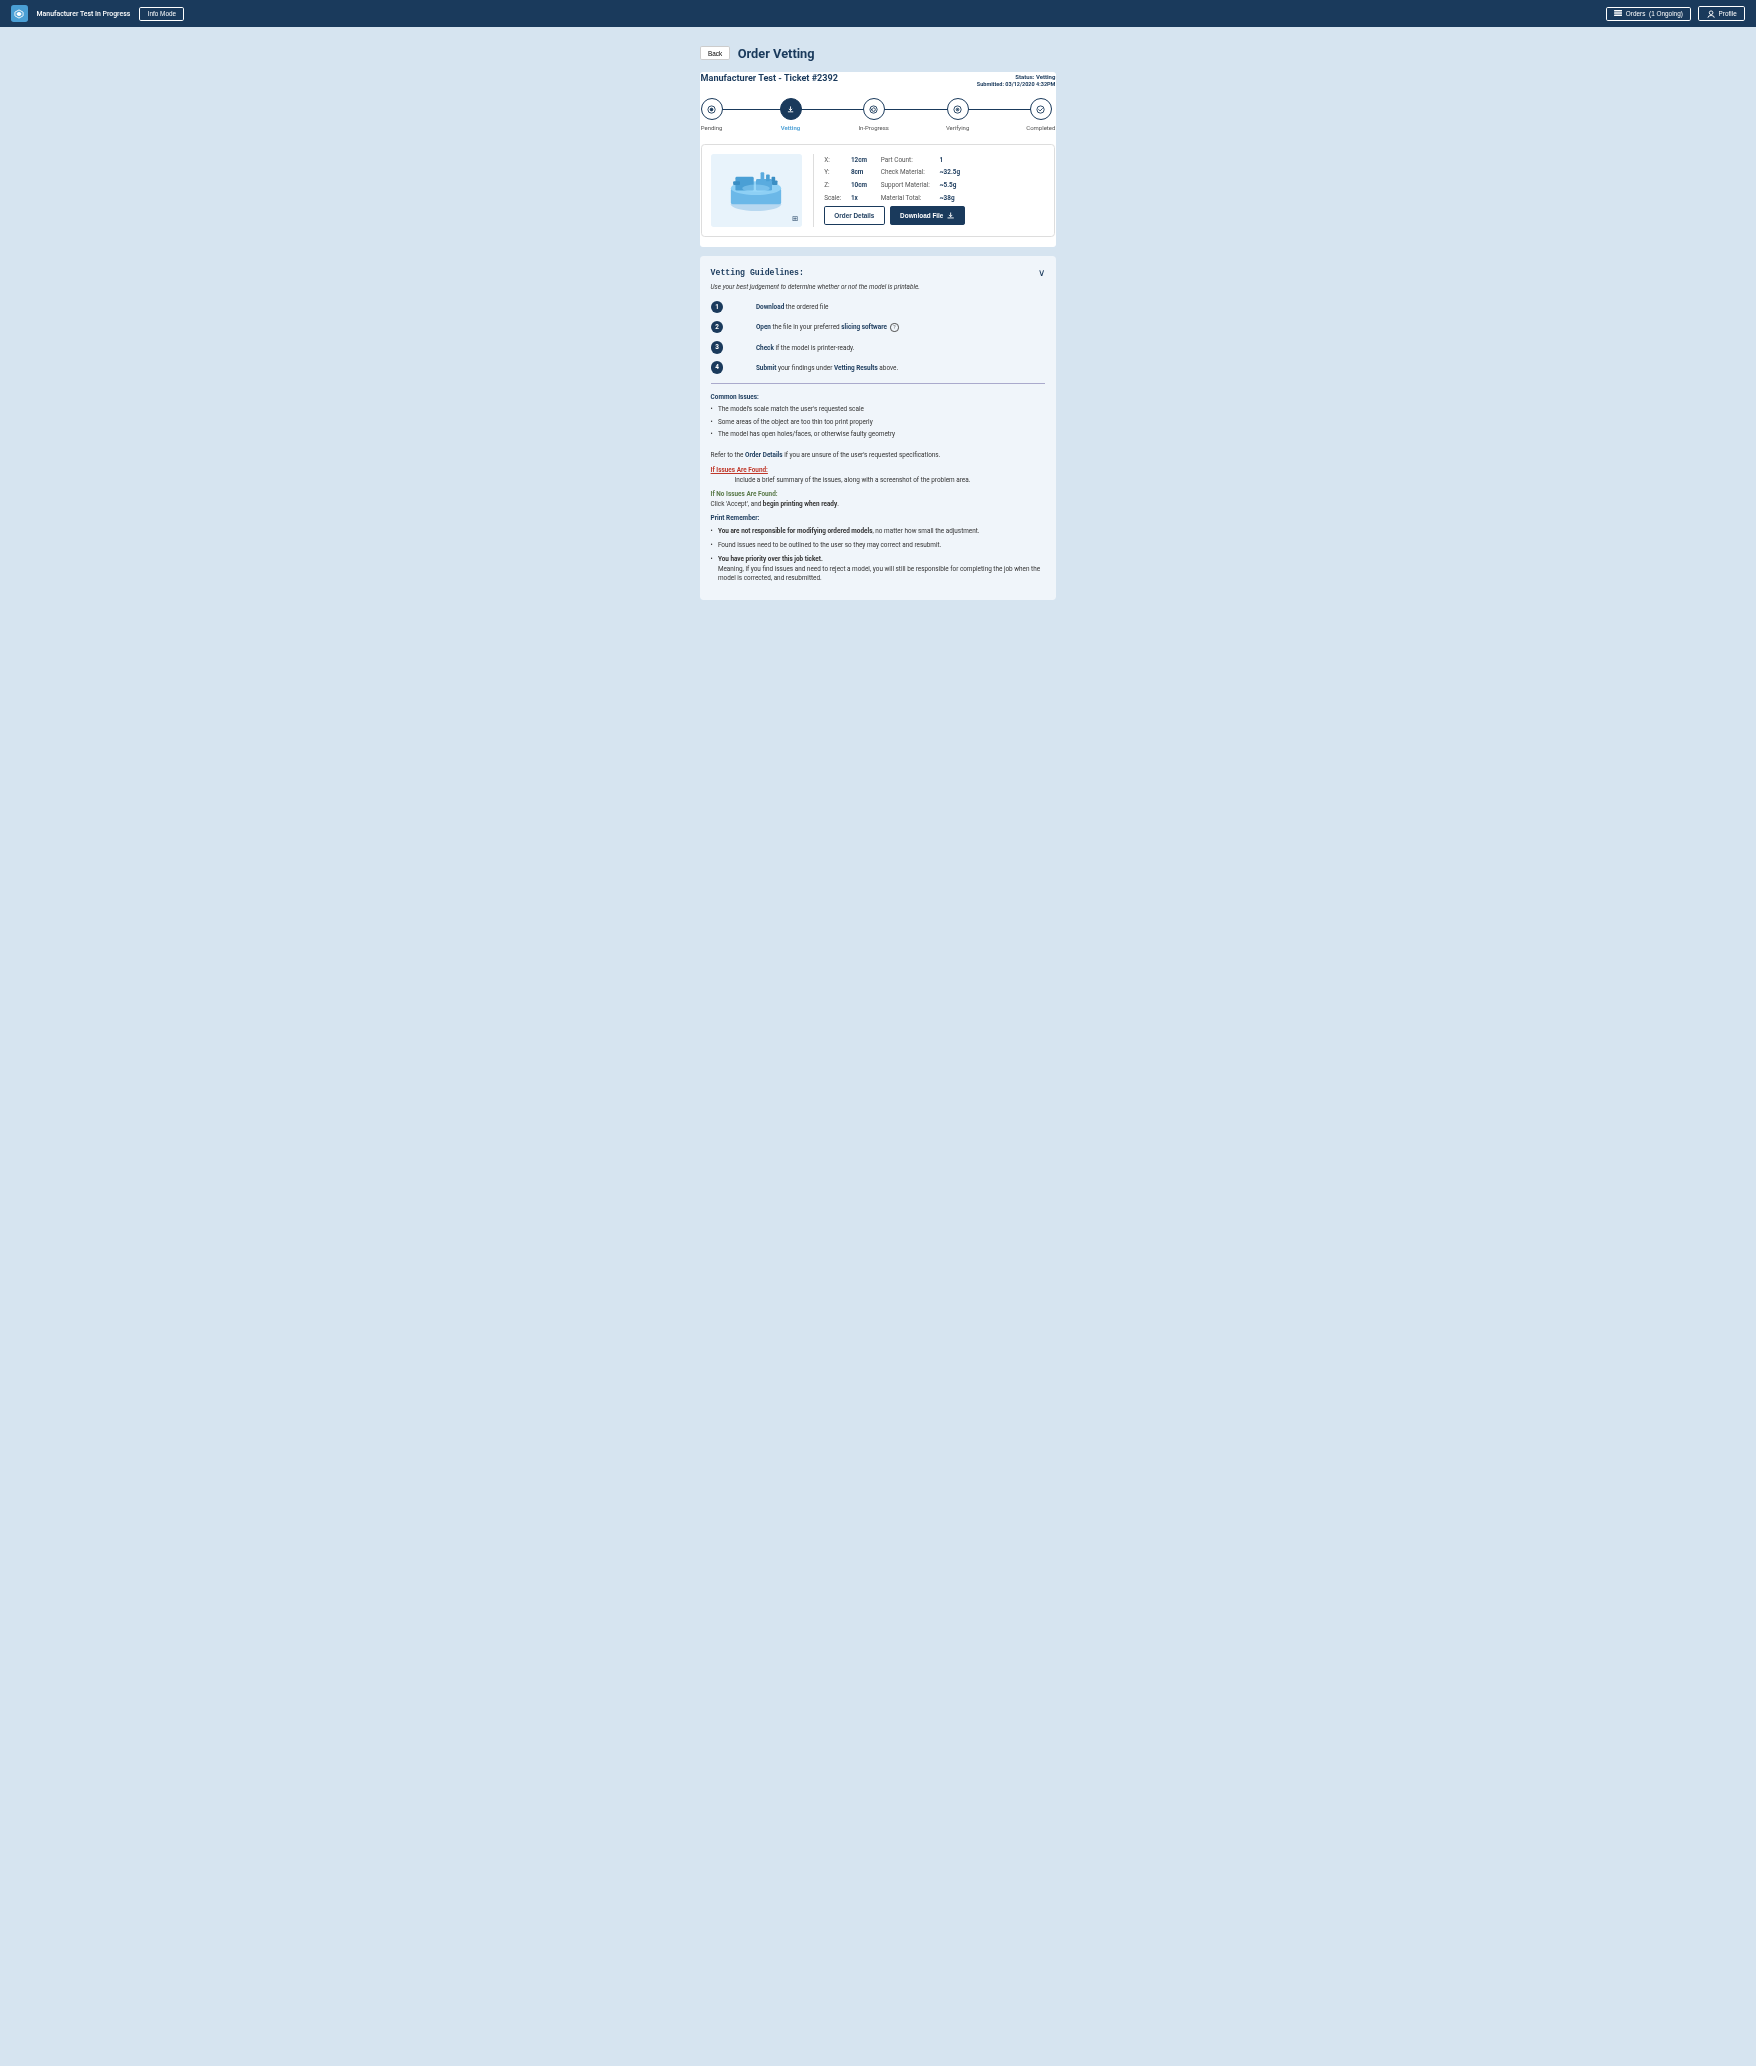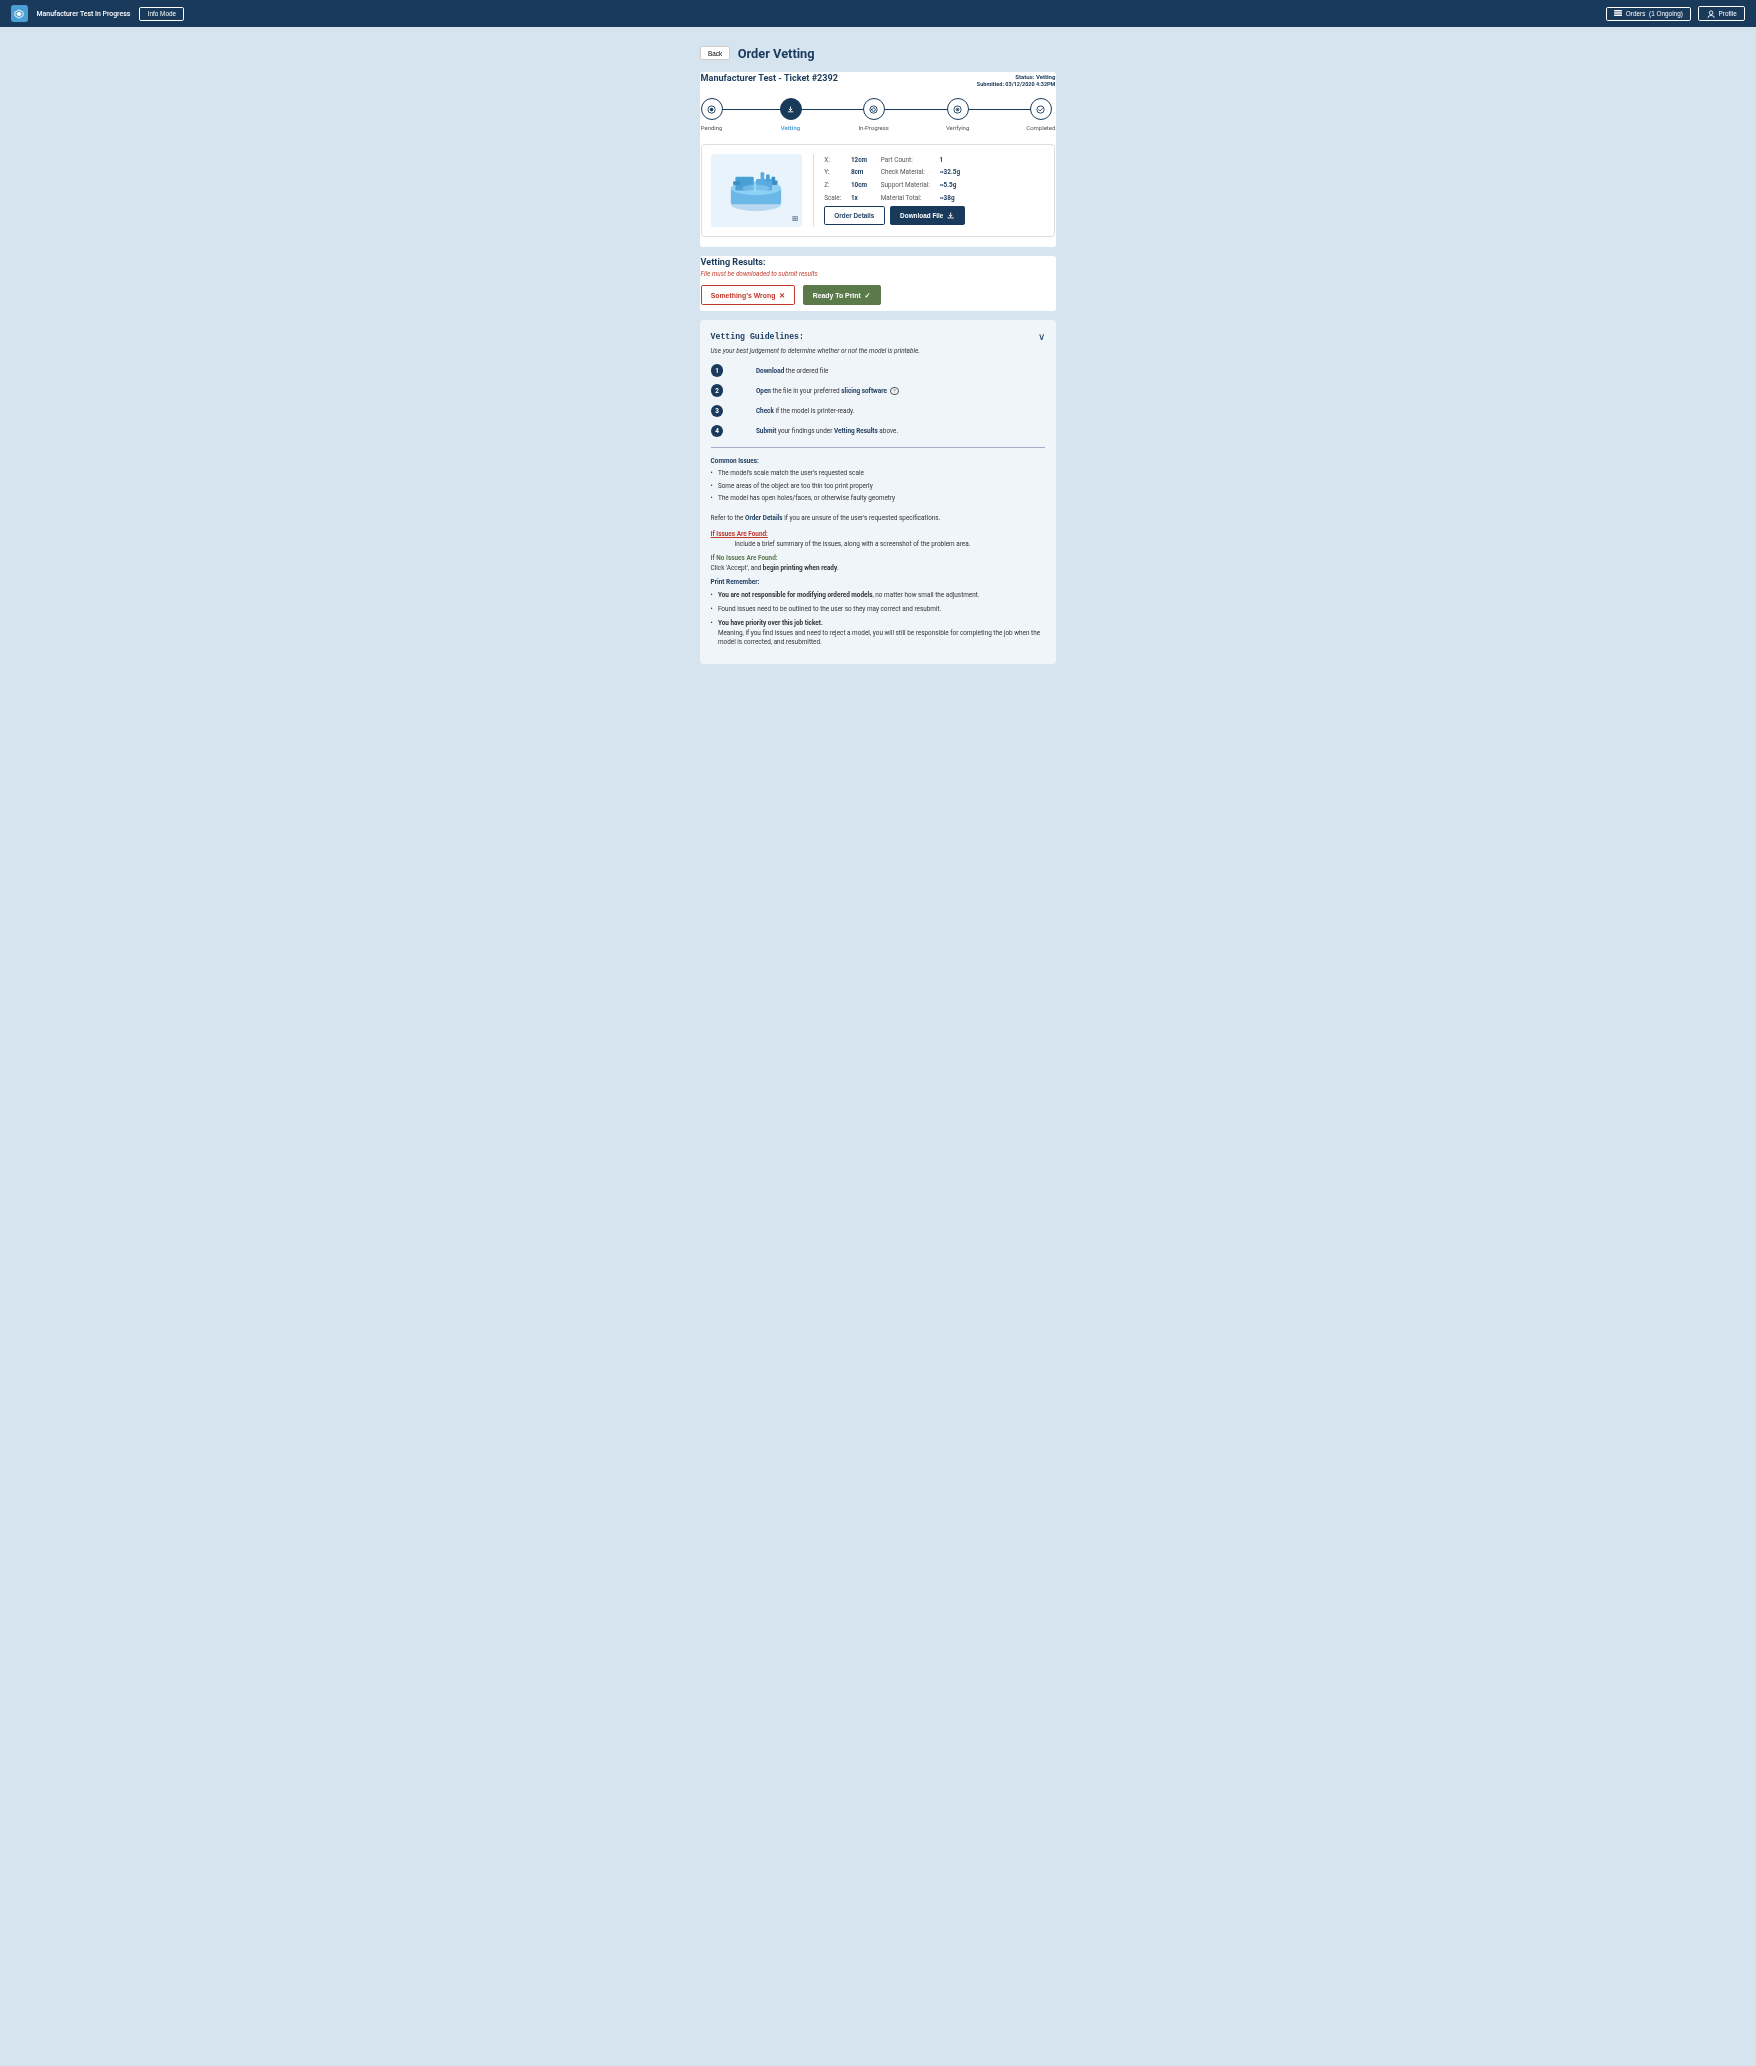--- a/index.html
+++ b/index.html
@@ -692,36 +692,20 @@
             <svg width="7.3" height="7.3" viewBox="0 0 16 16" fill="white">
               <path d="M8 2v8M5 7l3 3 3-3M2 13h12" stroke="white" stroke-width="2" fill="none" stroke-linecap="round"></path>
             </svg>
           </button>
         </div>
       </div>
     </div>
 
   </div>
 
-  <div class="card">
-    <div class="vetting-section">
-      <h2 class="vetting-title">Vetting Results:</h2>
-      <p class="vetting-warning">File must be downloaded to submit results</p>
-      <div class="vetting-buttons">
-        <button class="btn-wrong">
-          <span>Something's Wrong</span>
-          <span style="font-size:7.3px;">✕</span>
-        </button>
-        <button class="btn-ready">
-          <span>Ready To Print</span>
-          <span style="font-size:7.3px;">✓</span>
-        </button>
-      </div>
-    </div>
-  </div>
 
   <div class="guidelines-card">
     <div class="guidelines-header">
       <h2 class="guidelines-title">Vetting Guidelines:</h2>
       <span class="chevron-down">∨</span>
     </div>
     <p class="guidelines-subtitle">Use your best judgement to determine whether or not the model is printable.</p>
 
     <div class="guideline-step">
       <div class="step-number">1</div>

